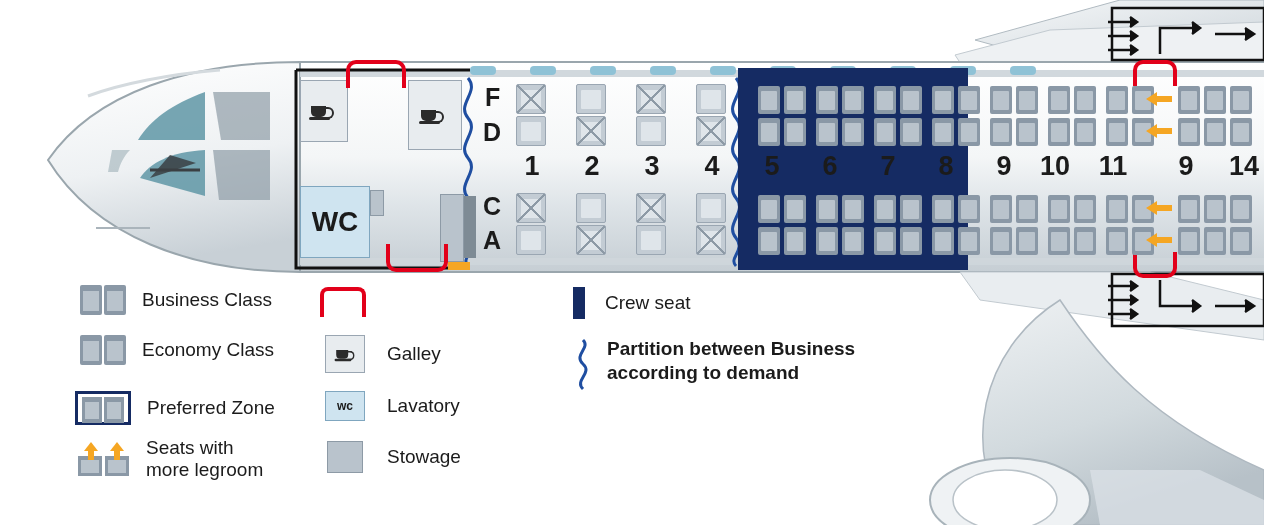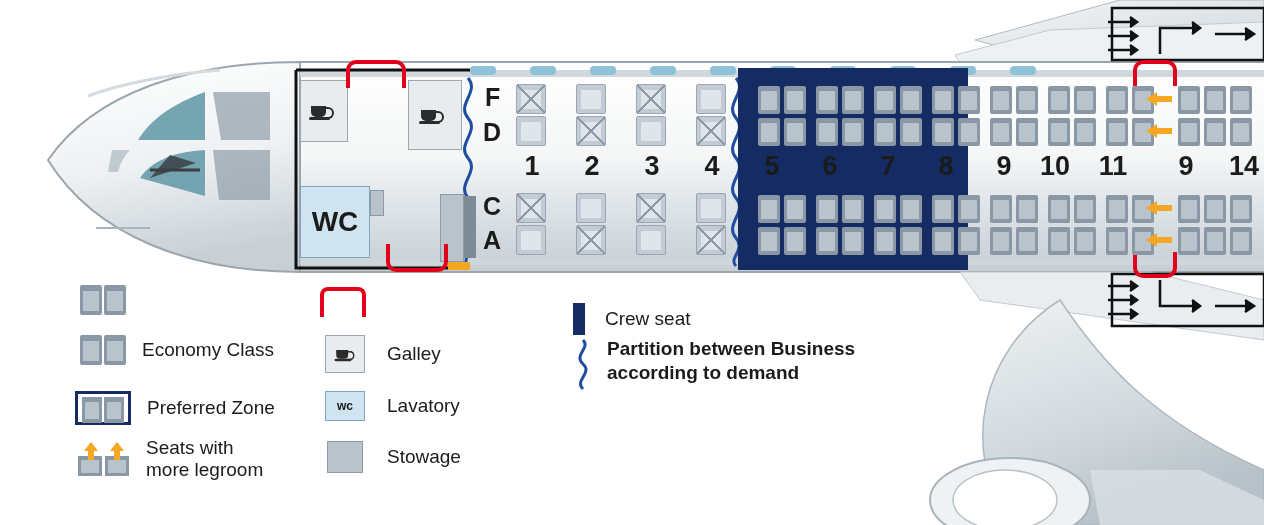--- a/index.html
+++ b/index.html
@@ -555,20 +555,21 @@
     <div class="legroom-stem" style="left:866px; top:171px; width:16px; height:6px;"></div>
   </div>
 
   <div id="legend">
 
     <div class="legend-row" style="left:0; top:0;">
       <div class="lg-seatpair">
         <div class="s a"></div>
           <div class="s b"></div>
       </div>
+      <div class="legend-label">Business Class</div>
     </div>
 
     <div class="legend-row" style="left:0; top:50px;">
       <div class="lg-seatpair">
         <div class="s a"></div>
           <div class="s b"></div>
       </div>
       <div class="legend-label">Economy Class</div>
     </div>
 
@@ -615,21 +616,21 @@
     <div class="legend-row" style="left:245px; top:106px;">
       <div class="lg-wc">wc</div>
       <div class="legend-label" style="margin-left:22px;">Lavatory</div>
     </div>
 
     <div class="legend-row" style="left:247px; top:156px;">
       <div class="lg-stowage"></div>
       <div class="legend-label" style="margin-left:24px;">Stowage</div>
     </div>
 
-    <div class="legend-row" style="left:493px; top:18px;justify-content:center;">
+    <div class="legend-row" style="left:493px; top:2px;justify-content:center;">
       <div class="lg-crew"></div>
       <div class="legend-label" style="margin-left:20px;">Crew seat</div>
     </div>
 
     <div class="legend-row" style="left:487px; top:52px; align-items:flex-start;">
       <svg width="26" height="56">
         <path d="M16 3 C 24 11, 6 18, 16 27 C 26 36, 7 43, 16 52" stroke="#1f4ea1" stroke-width="3" fill="none"></path>
       </svg>
       <div class="legend-label partition-label" style="margin-left:14px;">
         <div>Partition between Business</div>

